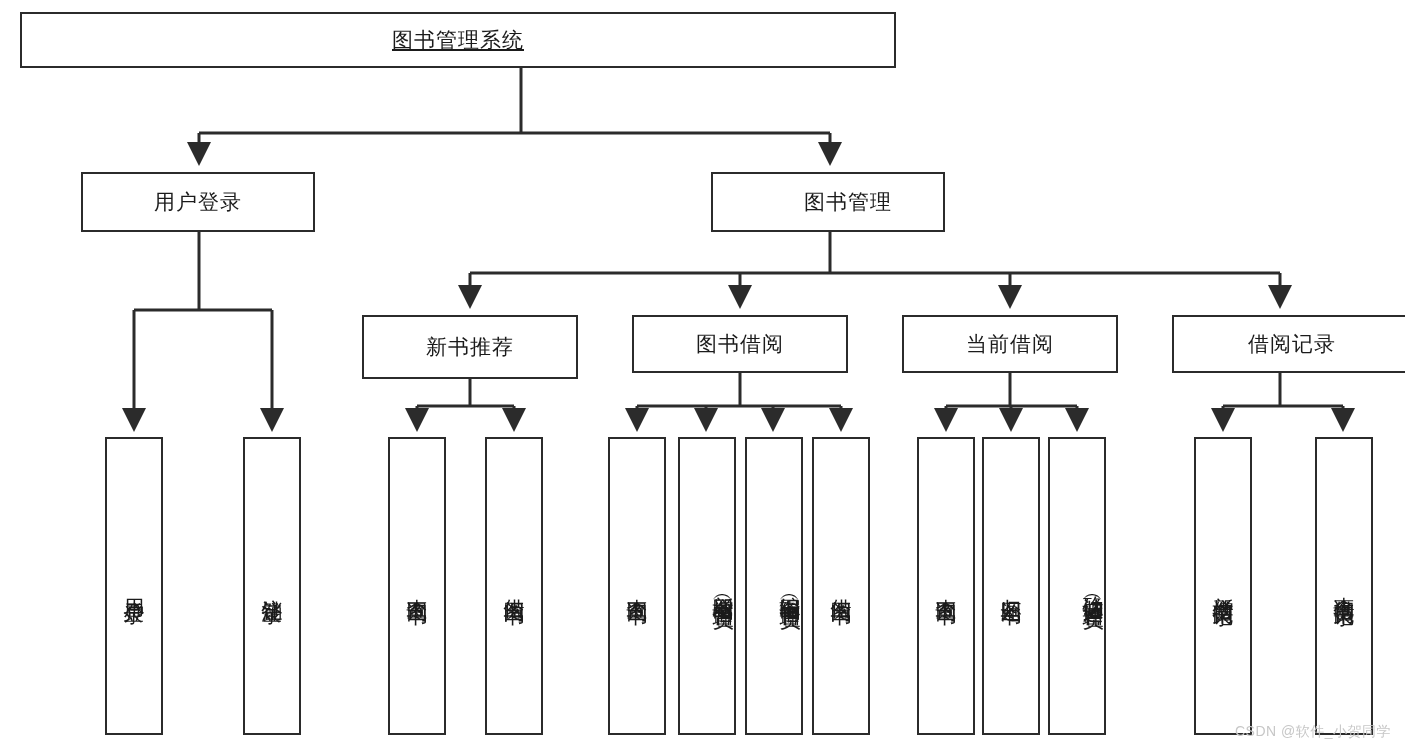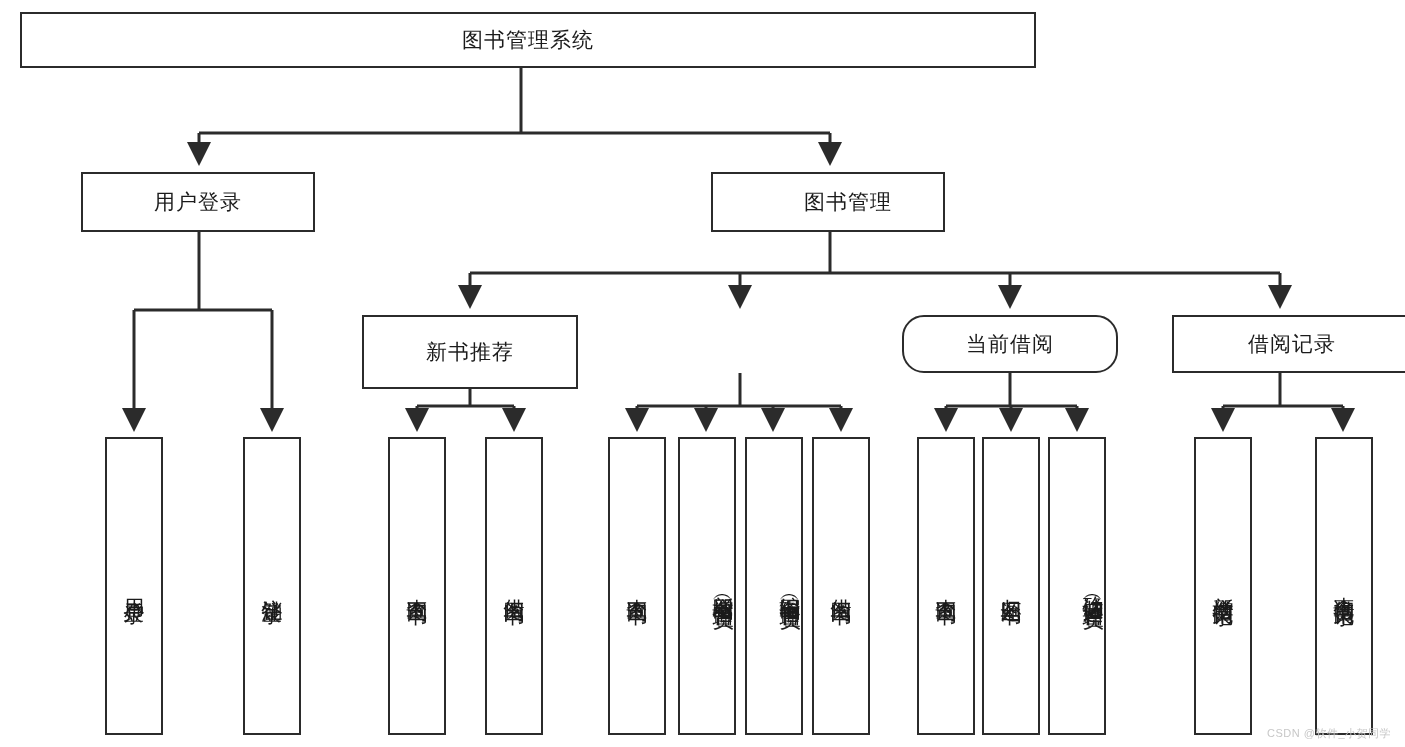--- a/index.html
+++ b/index.html
@@ -55,21 +55,21 @@
     padding-top: 0;
   }
   .node.v.tall {
     align-items: flex-start;
     padding-top: 4px;
   }
   #watermark {
     position: absolute;
     right: 14px;
     bottom: 6px;
-    font-size: 11px;
+    font-size: 14px;
     color: #c7c7c7;
     white-space: nowrap;
     letter-spacing: 0.5px;
   }
 </style>
 </head>
 <body>
 
 <div id="stage">
 
@@ -116,35 +116,38 @@
       <path d="M 1011 406 L 1011 428" marker-end="url(#arrow)"></path>
       <path d="M 1077 406 L 1077 428" marker-end="url(#arrow)"></path>
 
       <path d="M 1280 373 L 1280 406"></path>
       <path d="M 1223 406 L 1343 406"></path>
       <path d="M 1223 406 L 1223 428" marker-end="url(#arrow)"></path>
       <path d="M 1343 406 L 1343 428" marker-end="url(#arrow)"></path>
     </g>
   </svg>
 
-  <div class="node h" style="left:20px; top:12px; width:1016px; height:56px;">
+  <div class="node h" style="left:20px; top:12px; width:876px; height:56px;text-decoration:underline;">
     <span>图书管理系统</span>
   </div>
 
   <div class="node h" style="left:81px; top:172px; width:234px; height:60px;">
     <span>用户登录</span>
   </div>
   <div class="node h" style="left:711px; top:172px; width:234px; height:60px;padding-left:40px;">
     <span>图书管理</span>
   </div>
 
-  <div class="node h" style="left:362px; top:315px; width:216px; height:74px;">
+  <div class="node h" style="left:362px; top:315px; width:216px; height:64px;">
     <span>新书推荐</span>
   </div>
-  <div class="node h" style="left:902px; top:315px; width:216px; height:58px;border-radius:22px;">
+  <div class="node h" style="left:632px; top:315px; width:216px; height:58px;">
+    <span>图书借阅</span>
+  </div>
+  <div class="node h" style="left:902px; top:315px; width:216px; height:58px;">
     <span>当前借阅</span>
   </div>
   <div class="node h" style="left:1172px; top:315px; width:240px; height:58px;">
     <span>借阅记录</span>
   </div>
 
   <div class="node v mid" style="left:105px; top:437px; width:58px; height:298px;">
     <span>用户登录</span>
   </div>
   <div class="node v mid" style="left:243px; top:437px; width:58px; height:298px;">

